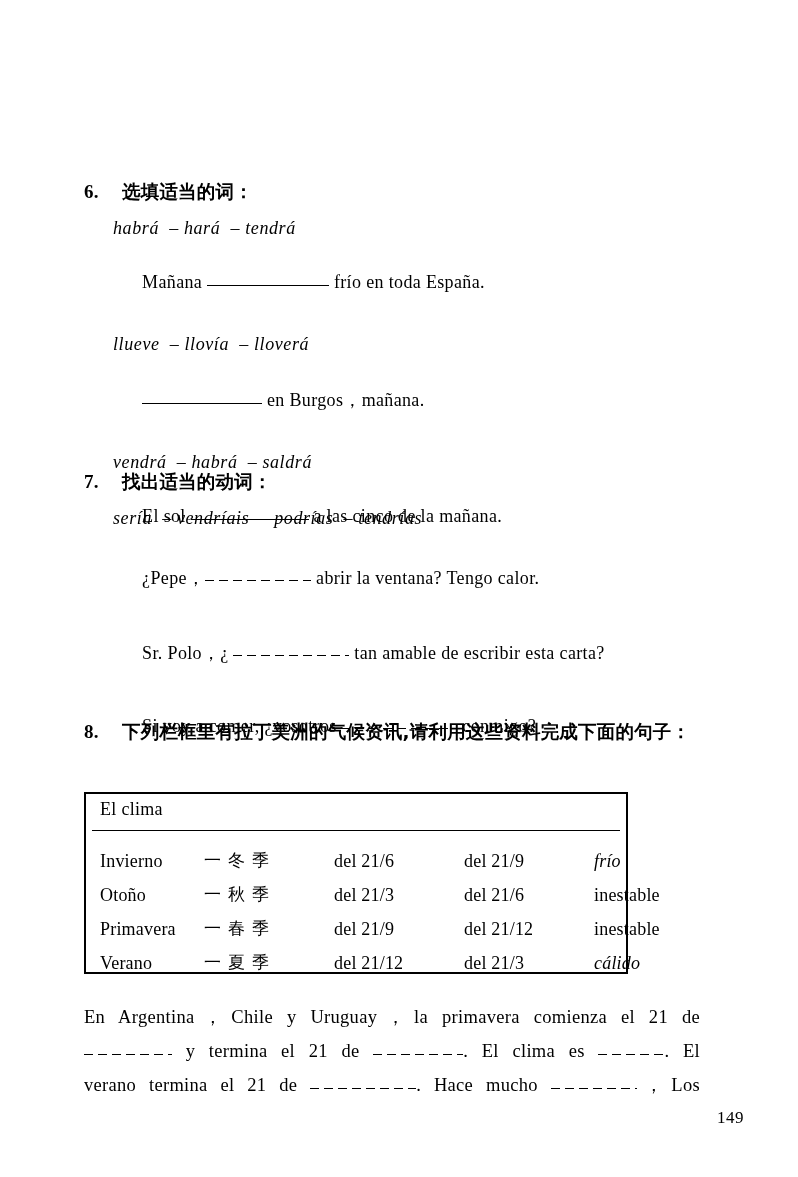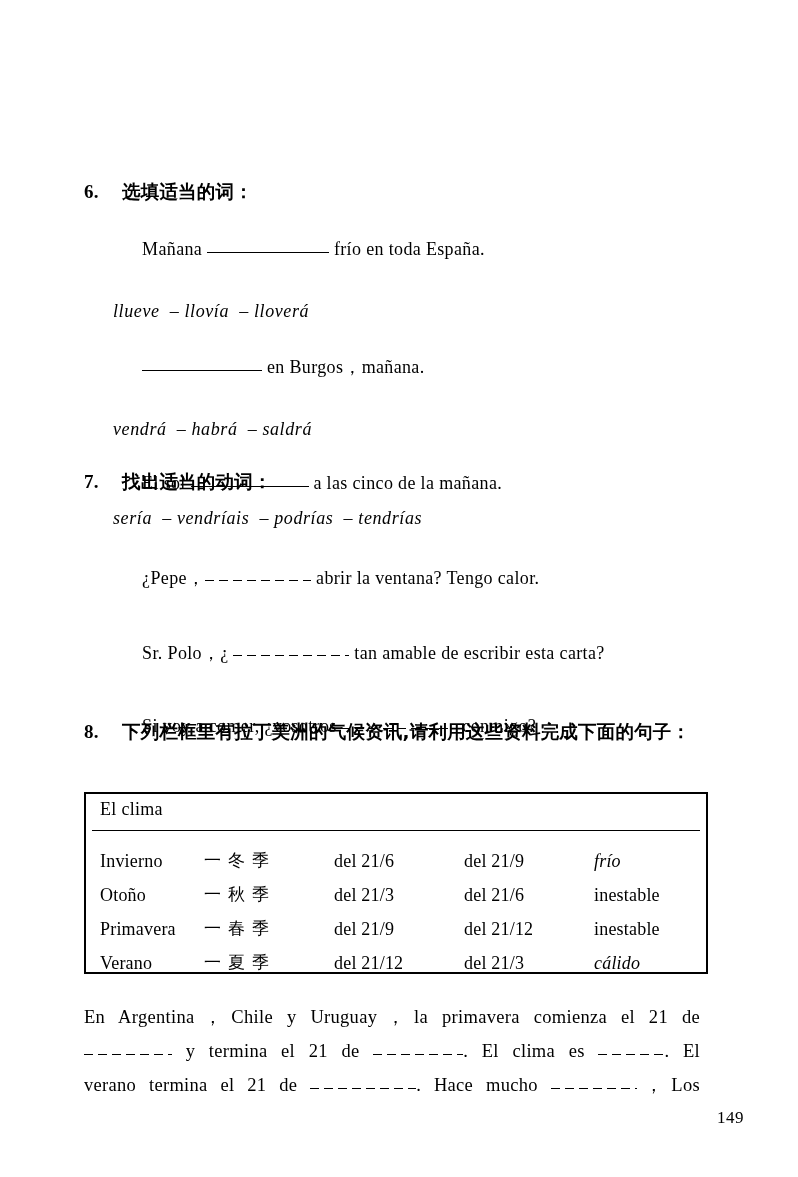--- a/index.html
+++ b/index.html
@@ -61,21 +61,21 @@
     font-size: 18px;
     letter-spacing: 0.35px;
     white-space: pre-wrap;
   }
 
   
   .clima-box {
     position: absolute;
     left: 84px;
     top: 792px;
-    width: 624px;
+    width: 544px;
     height: 182px;
     border: 2.5px solid #000;
     box-sizing: border-box;
     background: #fff;
   }
   .clima-title {
     position: absolute;
     left: 14px;
     top: 5px;
     font-size: 18px;
@@ -153,20 +153,21 @@
 <body>
 
 <div class="page">
 
   <div class="exercise" style="top:178px;">
     <div class="ex-head">
       <span class="ex-num">6.</span>
       <span class="ex-head-text">选填适当的词：</span>
     </div>
 
+    <div class="wordlist" style="margin-top:12px;">habrá  – hará  – tendrá</div>
     <div class="sentence" style="margin-top:12px;">
       <span>Mañana </span><span class="blank" style="width:122px;"></span><span> frío en toda España.</span>
     </div>
 
     <div class="wordlist" style="margin-top:20px;">llueve  – llovía  – lloverá</div>
     <div class="sentence" style="margin-top:12px;">
       <span></span><span class="blank" style="width:120px;"></span><span> en Burgos，mañana.</span>
     </div>
 
     <div class="wordlist" style="margin-top:19px;">vendrá  – habrá  – saldrá</div>

